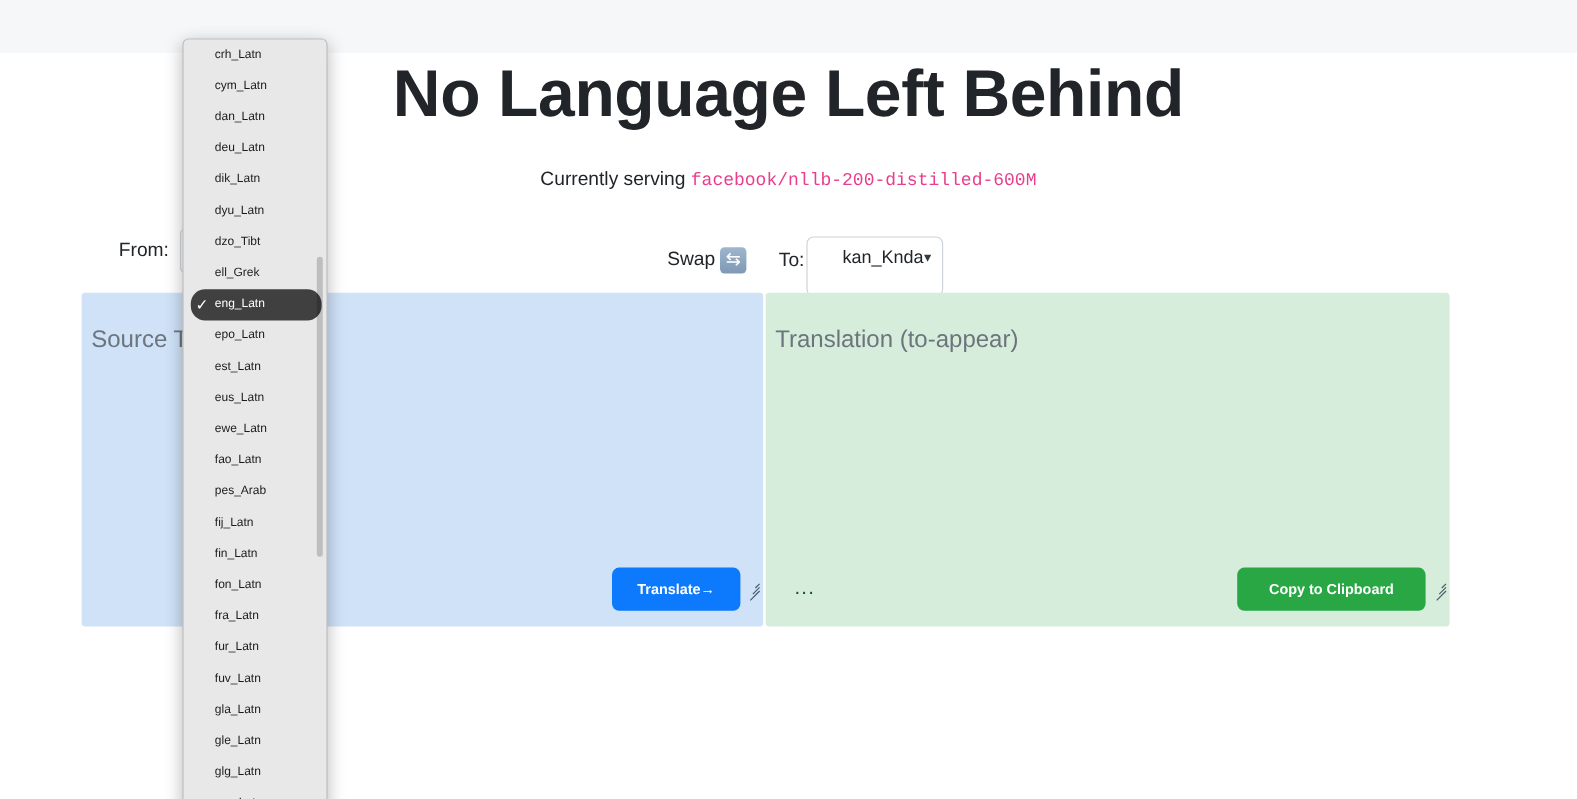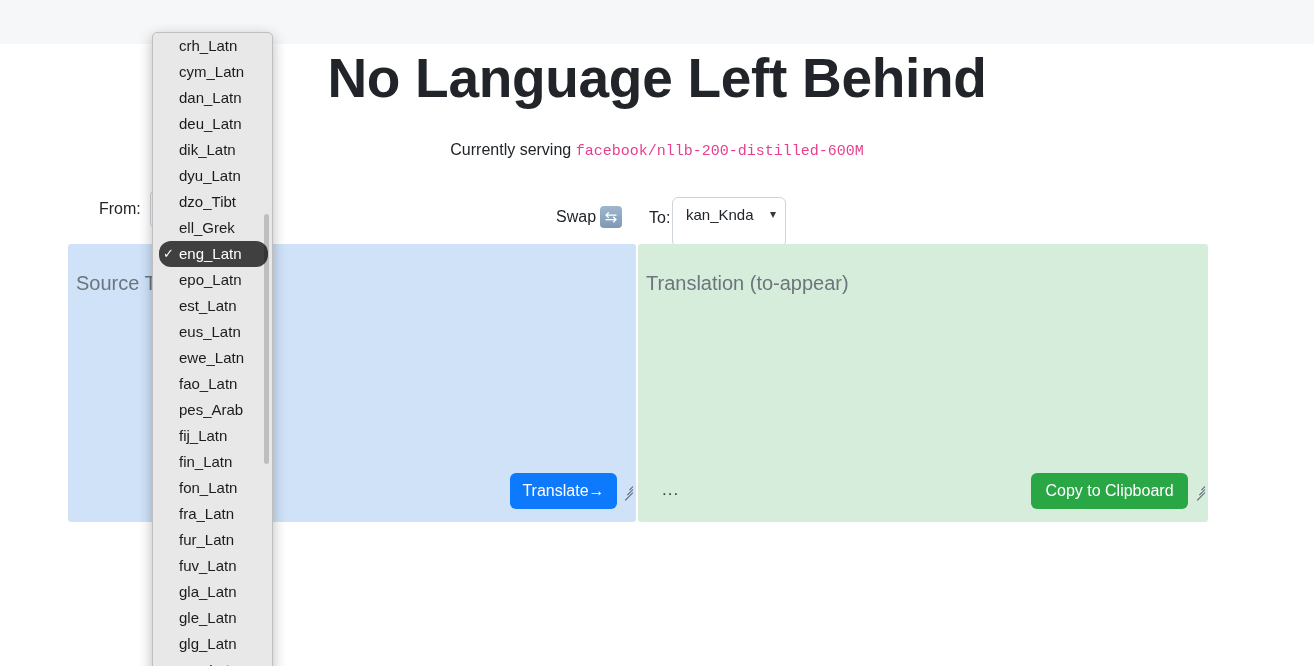--- a/index.html
+++ b/index.html
@@ -100,21 +100,21 @@
   .to-select {
     position: absolute;
     left: 672px; top: 33px;
     width: 114px; height: 50px;
     border: 1px solid #ced4da;
     border-radius: 6px;
     background: #ffffff;
     font-family: "Liberation Sans", sans-serif;
     font-size: 15px;
     color: #212529;
-    padding-left: 13px;
+    padding-left: 29px;
     line-height: 33px;
     white-space: nowrap;
     overflow: hidden;
   }
   .to-select .caret {
     position: absolute;
     right: 9px; top: 0;
     font-size: 12px;
     color: #343a40;
     line-height: 33px;
@@ -161,23 +161,24 @@
   .resize-grip i:nth-child(1) { bottom: 2px;  width: 11px; }
   .resize-grip i:nth-child(2) { bottom: 5px;  width: 8px;  }
   .resize-grip i:nth-child(3) { bottom: 8px;  width: 5px;  }
 
   .btn {
     position: absolute;
     border: none;
     border-radius: 6px;
     color: #ffffff;
     font-family: "Liberation Sans", sans-serif;
-    font-size: 16px;
+    font-size: 12px;
     cursor: pointer;
     white-space: nowrap;
+    font-weight: bold;
   }
   .btn-translate {
     left: 442px; top: 229px;
     width: 107px; height: 36px;
     background: #0d7afd;
   }
   .btn-copy {
     left: 393px; top: 229px;
     width: 157px; height: 36px;
     background: #29a745;
@@ -205,21 +206,21 @@
   }
   .dropdown-inner {
     position: absolute;
     left: 0; top: 0; right: 0;
     padding-top: 0;
   }
   .opt {
     height: 26px;
     line-height: 26px;
     padding-left: 26px;
-    font-size: 15px;
+    font-size: 10px;
     color: #1b1b1b;
     white-space: nowrap;
     position: relative;
   }
   .opt.selected {
     background: #404040;
     color: #ffffff;
     margin: 0 4px 0 6px;
     padding-left: 20px;
     border-radius: 12px;

